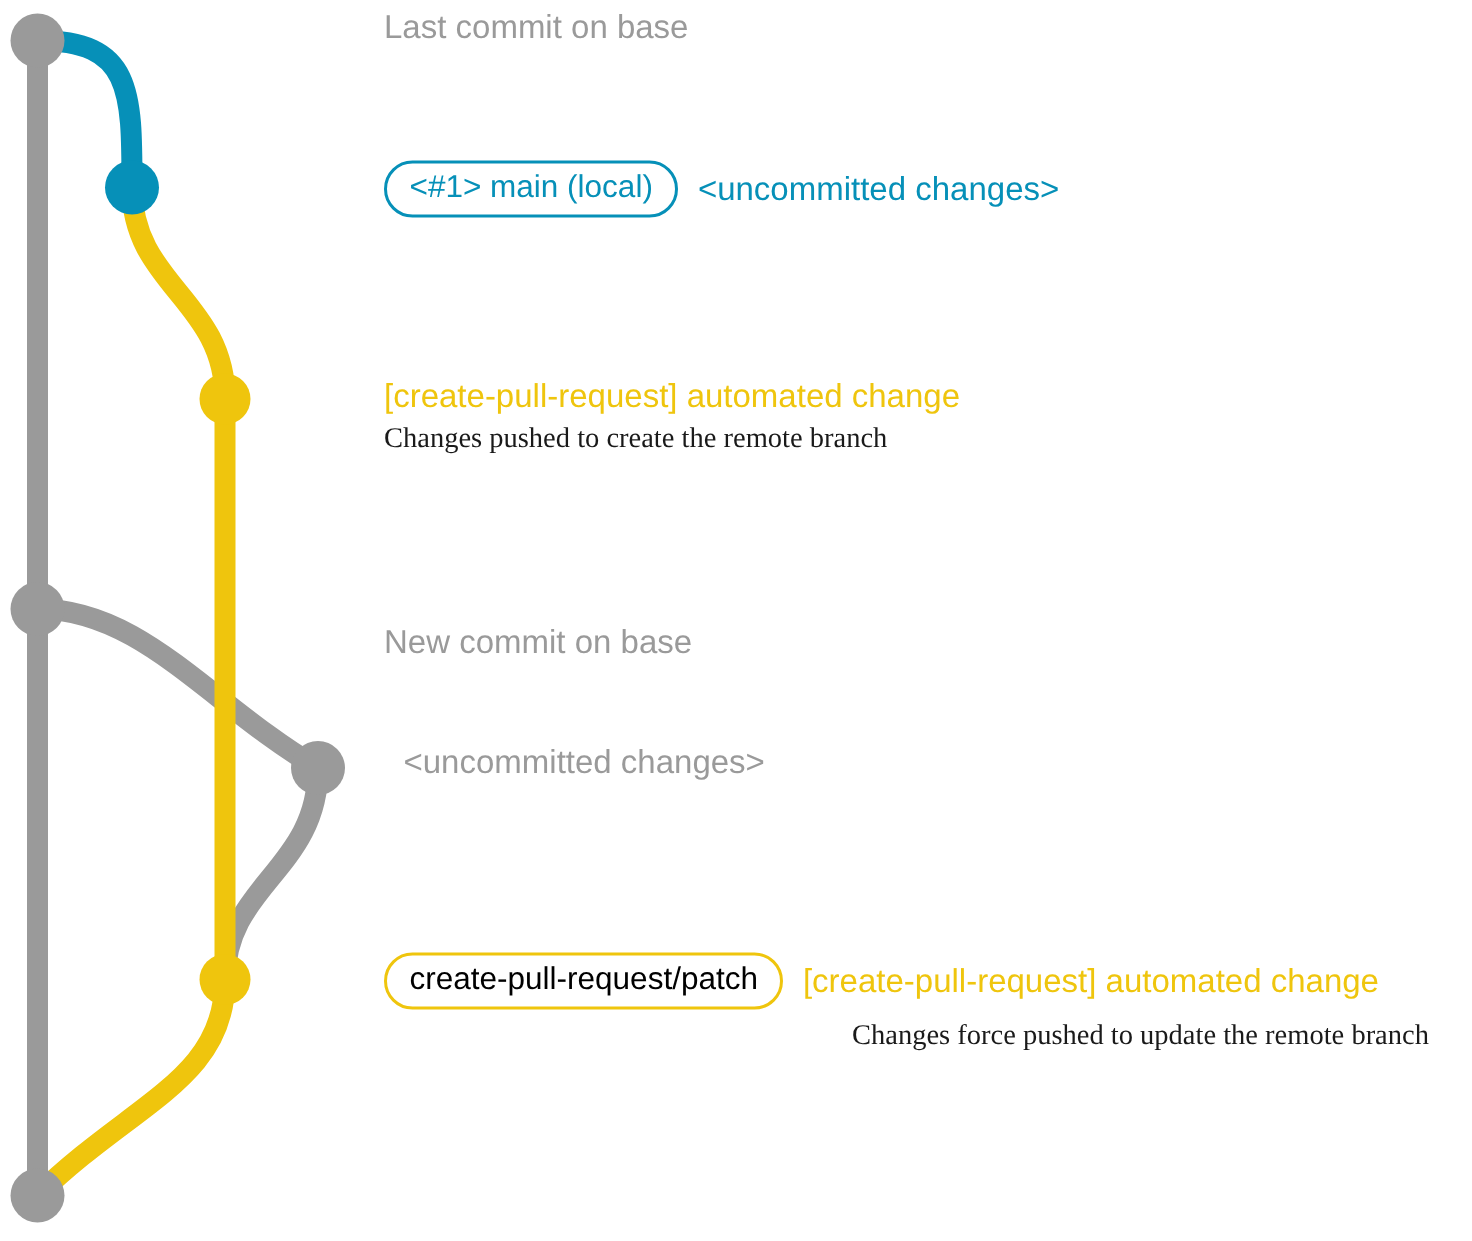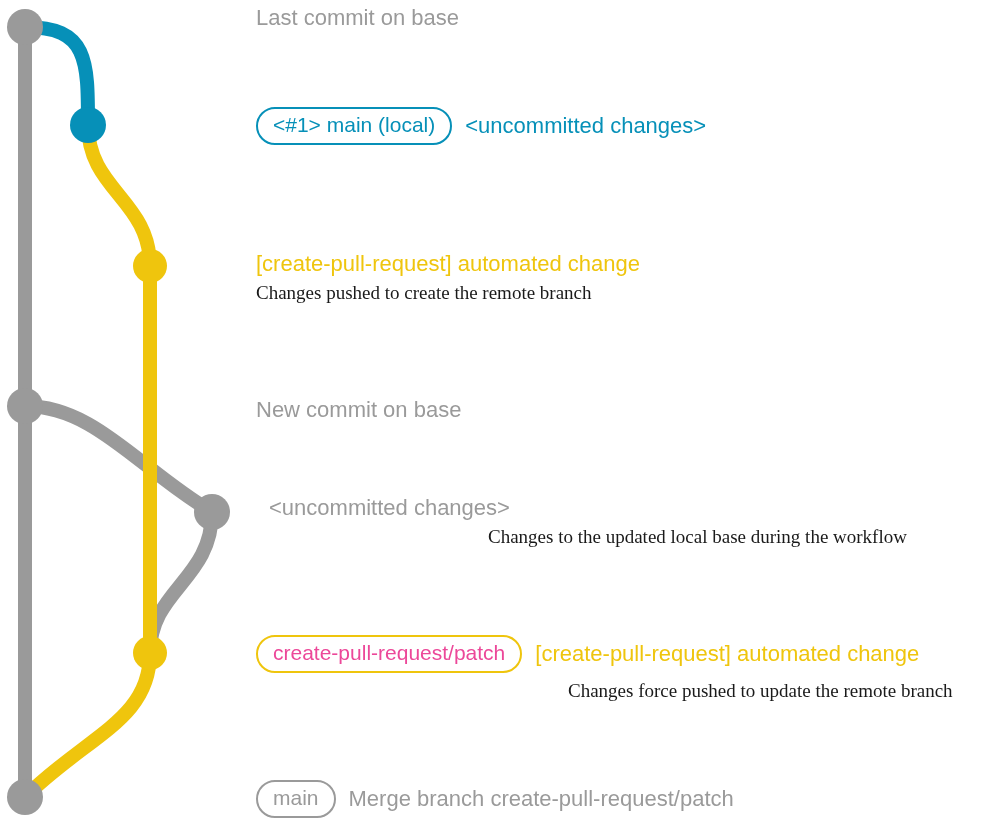--- a/index.html
+++ b/index.html
@@ -47,21 +47,21 @@
     color: #9a9a9a;
     background: #ffffff;
     position: relative;
   }
   .pill.blue {
     border-color: #0690b8;
     color: #0690b8;
   }
   .pill.yellow {
     border-color: #efc50d;
-    color: #ec4899;
+    color: #000000;
   }
   .pill-gap {
     display: inline-block;
     width: 13px;
   }
   .subject {
     font-size: 22px;
     line-height: 1.05;
     color: #9a9a9a;
     white-space: nowrap;
@@ -123,44 +123,36 @@
     </div>
   </div>
 
   <div class="row" style="left:256px; top:252px;">
     <div class="row-line">
       <span class="subject yellow">[create-pull-request] automated change</span>
     </div>
     <div class="desc" style="">Changes pushed to create the remote branch</div>
   </div>
 
-  <div class="row" style="left:256px; top:398px;">
+  <div class="row" style="left:256px; top:416px;">
     <div class="row-line">
       <span class="subject gray">New commit on base</span>
     </div>
   </div>
 
   <div class="row" style="left:256px; top:496px;">
     <div class="row-line">
       <span class="pill-gap"></span>
       <span class="subject gray">&lt;uncommitted changes&gt;</span>
     </div>
-    <div class="desc" style="margin-left:232px;">Changes to the updated local base during the workflow</div>
   </div>
 
   <div class="row" style="left:256px; top:635px;">
     <div class="row-line">
       <span class="pill yellow">create-pull-request/patch</span>
       <span class="pill-gap"></span>
       <span class="subject yellow">[create-pull-request] automated change</span>
     </div>
     <div class="desc" style="margin-left:312px;text-align:center;">Changes force pushed to update the remote branch</div>
   </div>
 
-  <div class="row" style="left:256px; top:780px;">
-    <div class="row-line">
-      <span class="pill">main</span>
-      <span class="pill-gap"></span>
-      <span class="subject gray">Merge branch create-pull-request/patch</span>
-    </div>
-  </div>
 
 </div>
 
 </body></html>

